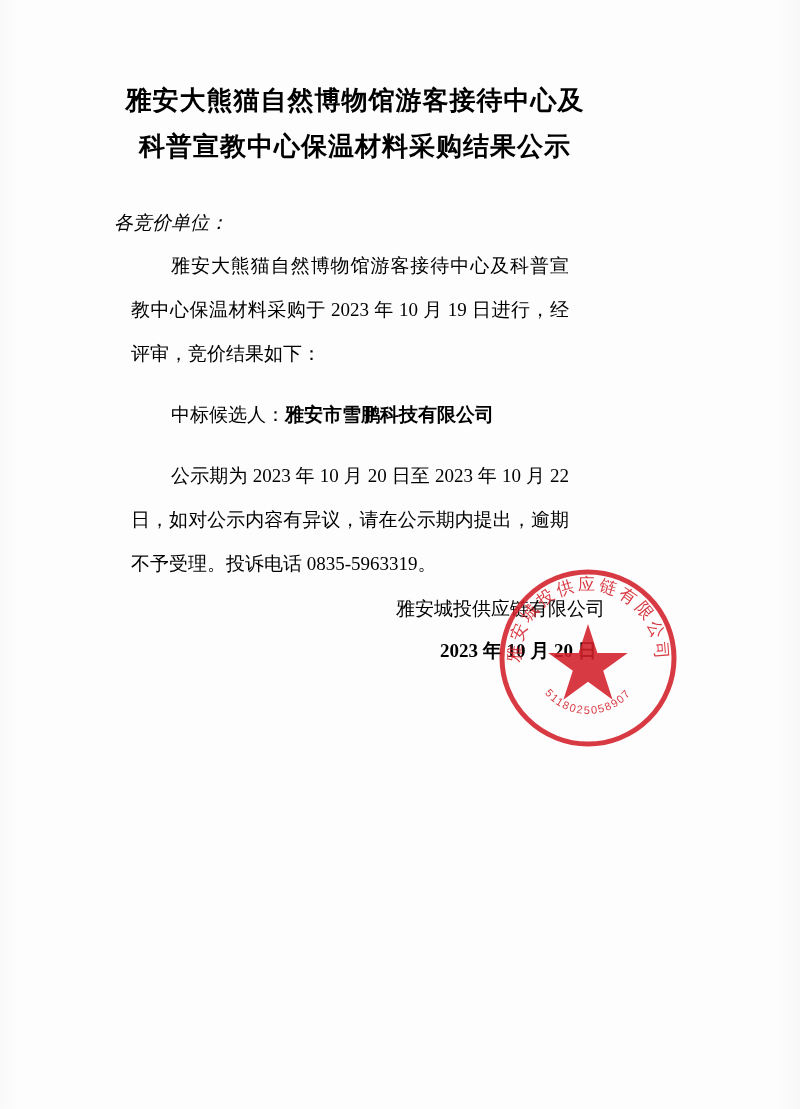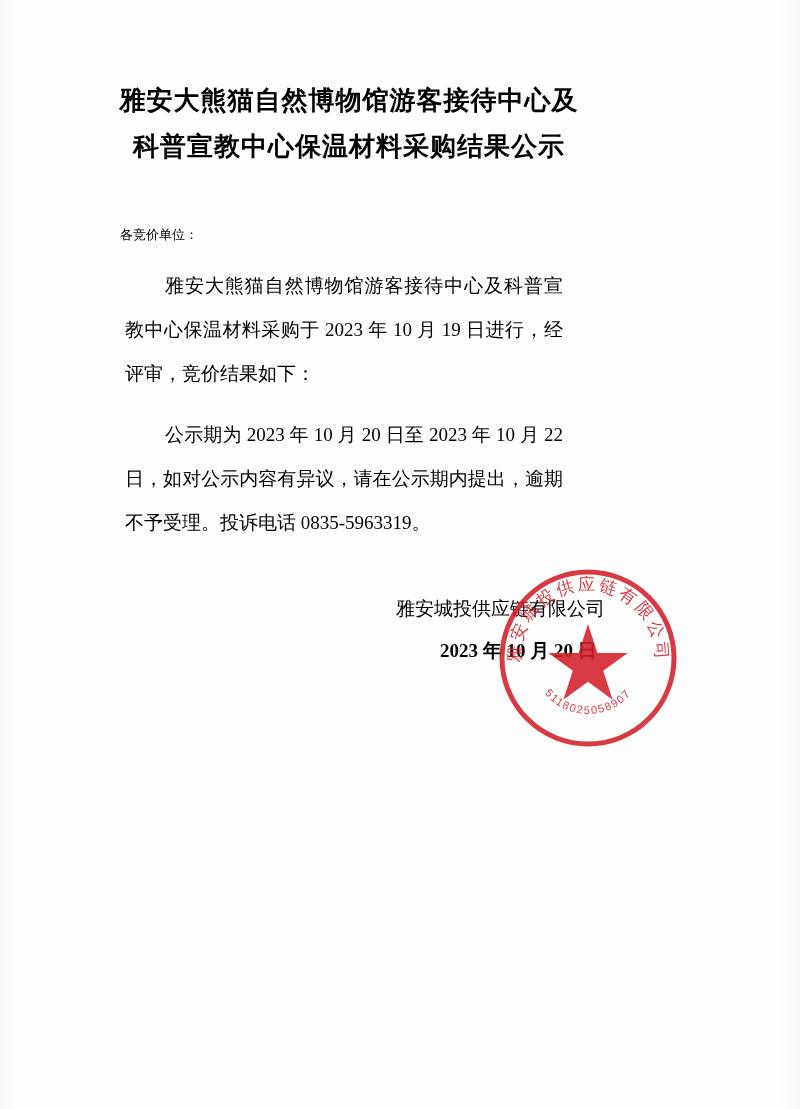--- a/index.html
+++ b/index.html
@@ -21,45 +21,46 @@
     position: absolute;
     inset: 0;
     background:
       linear-gradient(to right, rgba(0,0,0,0.015) 0px, rgba(0,0,0,0) 18px),
       linear-gradient(to left, rgba(0,0,0,0.02) 0px, rgba(0,0,0,0) 22px),
       #fdfdfd;
   }
 
   .content {
     position: absolute;
-    left: 10px;
+    left: 16px;
     top: 0;
     width: 678px;
   }
 
   .doc-title {
     text-align: center;
     font-size: 26px;
     font-weight: bold;
     line-height: 46px;
     letter-spacing: 1px;
     margin: 0;
     padding-top: 78px;
     font-family: "Liberation Serif", "DejaVu Serif", serif;
   }
   .doc-title .line {
     display: block;
   }
 
   .salutation {
-    font-size: 13px;
+    font-size: 19px;
     line-height: 34px;
-    margin: 12px;
+    margin: 0;
     padding-top: 36px;
     padding-left: 98px;
+    font-style: italic;
   }
 
   .body-para {
     font-size: 19px;
     line-height: 44px;
     margin: 17px;
     padding: 0 108px 0 98px;
     text-align: justify;
     text-justify: inter-ideograph;
   }
@@ -116,20 +117,23 @@
 
     <h1 class="doc-title">
       <span class="line">雅安大熊猫自然博物馆游客接待中心及</span>
       <span class="line">科普宣教中心保温材料采购结果公示</span>
     </h1>
 
     <p class="salutation">各竞价单位：</p>
 
     <p class="body-para indent p-gap">雅安大熊猫自然博物馆游客接待中心及科普宣教中心保温材料采购于 2023 年 10 月 19 日进行，经评审，竞价结果如下：</p>
 
+    <p class="body-para indent p-gap">
+      <span>中标候选人：</span><span class="bold-name">雅安市雪鹏科技有限公司</span>
+    </p>
 
     <p class="body-para indent p-gap">公示期为 2023 年 10 月 20 日至 2023 年 10 月 22 日，如对公示内容有异议，请在公示期内提出，逾期不予受理。投诉电话 0835-5963319。</p>
 
   </div>
 
   <div class="signature-block">
     <span class="sig-line">雅安城投供应链有限公司</span>
     <span class="sig-line sig-date">2023 年 10 月 20 日</span>
   </div>
 

